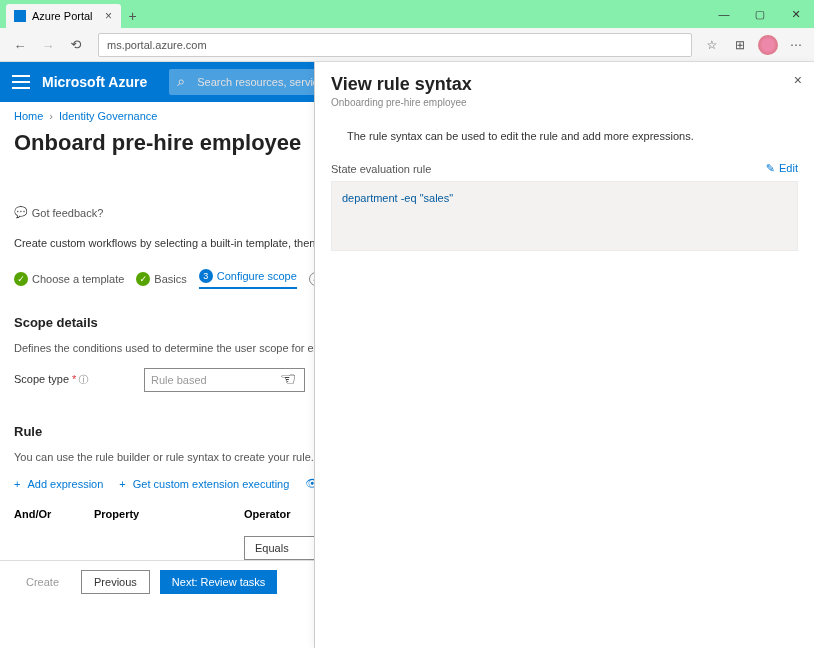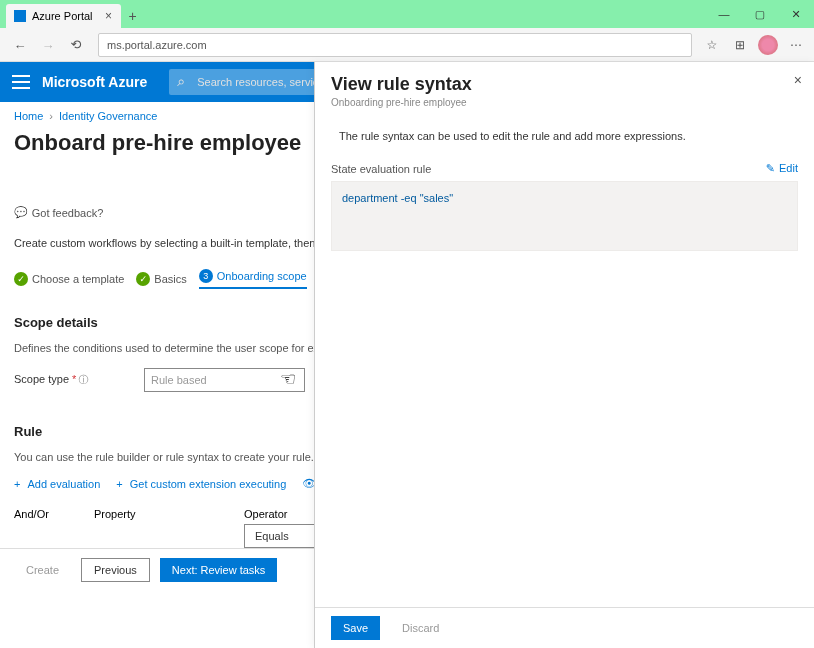--- a/index.html
+++ b/index.html
@@ -64,37 +64,37 @@
 .field-label { width: 130px; color: #333; }
 .req { color: #d13438; }
 .info-ico { color:#888; margin-left:2px; font-size:10px;}
 .text-input { height: 24px; border: 1px solid #888; padding: 0 6px; font-size: 11px; color:#555; width: 161px; }
 
 .rule-actions { display: flex; gap: 16px; font-size: 11px; margin-bottom: 18px; }
 .link-btn { color: #0078d4; background: none; border: none; font-size: 11px; display:inline-flex; align-items:center; gap:4px;}
 .learn { color:#0078d4; }
 
 .rule-grid { display: flex; gap: 10px; font-size: 11px; }
-.rule-col .col-h { font-weight: 400; margin-bottom: 4px; }
+.rule-col .col-h { font-weight: 700; margin-bottom: 16px; }
 .select { height: 24px; border: 1px solid #888; padding: 0 6px; font-size: 11px; background:#fff; color:#333; width: 130px; }
 
 
 .footer { position: absolute; bottom: 0; left: 0; right: 0; height: 42px; border-top: 1px solid #ddd; display: flex; align-items: center; padding: 0 14px; gap: 10px; background:#fff; }
 .btn { height: 24px; padding: 0 12px; font-size: 11px; border: 1px solid #888; background: #fff; color: #333; }
 .btn.primary { background: #0078d4; color: #fff; border: none; }
 .btn.ghost { color: #999; border: none; background: none; }
 
 
 .panel { position: absolute; top: 62px; right: 0; bottom: 0; width: 500px; background: #fff; border-left: 1px solid #ccc; display: flex; flex-direction: column; box-shadow: -2px 0 8px rgba(0,0,0,.05); }
 .panel-head { padding: 12px 16px 10px; }
 .panel-title { font-size: 18px; font-weight: 600; color: #222; }
 .panel-sub { font-size: 10px; color: #888; margin-top: 2px; }
 .panel-close { position: absolute; top: 10px; right: 12px; color:#555; font-size:14px; background:none; border:none; }
 .panel-body { padding: 0 16px; flex: 1; overflow: auto; }
-.panel-desc { font-size: 11px; color: #333; margin: 12px 8px 20px; }
+.panel-desc { font-size: 11px; color: #333; margin: 12px 16px 20px; }
 .eval-head { display: flex; justify-content: space-between; align-items: center; font-size: 11px; color: #555; margin-bottom: 6px;}
 .edit-link { color: #0078d4; display:inline-flex; gap:4px; align-items:flex-start; font-size:11px; background:none; border:none;}
 .edit-link::before { content:"✎"; }
 .rule-box { background: #f3f2f1; border: 1px solid #edebe9; padding: 10px; font-size: 11px; color: #005a9e; min-height: 70px; }
 .panel-footer { border-top: 1px solid #ddd; padding: 8px 16px; display: flex; gap: 10px; }
 
 
 .cursor { position: absolute; width: 18px; height: 22px; pointer-events: none; font-size:18px; color:#000;}
 
 
@@ -178,40 +178,40 @@
     <div class="step done">
         <span class="circ"></span>
         <span>Choose a template</span>
       </div>
     <div class="step done">
         <span class="circ"></span>
         <span>Basics</span>
       </div>
     <div class="step active">
         <span class="circ">3</span>
-        <span>Onboarding scope</span>
+        <span>Configure scope</span>
       </div>
     <div class="step">
         <span class="circ">4</span>
         <span>Review tasks</span>
       </div>
   </div>
 
   <div class="section-h">Scope details</div>
   <div class="section-desc">Defines the conditions used to determine the user scope for executing a workflow.</div>
   <div class="field-row">
     <div class="field-label"><span>Scope type</span> <span class="req">*</span><span class="info-ico">ⓘ</span></div>
     <input class="text-input" readonly="" style="color: rgb(153, 153, 153); background: rgb(255, 255, 255);" value="Rule based">
   </div>
 
   <div class="section-h">Rule</div>
   <div class="section-desc"><span>You can use the rule builder or rule syntax to create your rule. </span><a class="learn">Learn more</a></div>
 
   <div class="rule-actions">
-    <button class="link-btn">+&nbsp;<span>Add evaluation</span></button>
+    <button class="link-btn">+&nbsp;<span>Add expression</span></button>
     <button class="link-btn">+&nbsp;<span>Get custom extension executing</span></button>
     <button class="link-btn">👁&nbsp;<span>View rule syntax</span></button>
   </div>
 
   <div class="rule-grid">
     <div class="rule-col" style="width:70px">
       <div class="col-h">And/Or</div>
     </div>
     <div class="rule-col" style="width:140px">
       <div class="col-h">Property</div>
@@ -238,20 +238,16 @@
   <div class="panel-body">
     <div class="panel-desc">The rule syntax can be used to edit the rule and add more expressions.</div>
     <div class="eval-head">
       <span>State evaluation rule</span>
       <button class="edit-link">
           <span>Edit</span>
         </button>
     </div>
     <div class="rule-box">department -eq "sales"</div>
   </div>
-  <div class="panel-footer">
-    <button class="btn primary">Save</button>
-    <button class="btn ghost">Discard</button>
-  </div>
 </div>
 
 <div class="cursor" style="left:280px; top:368px;">☜</div>
 <div class="cursor" style="left:335px; top:624px;">☜</div>
 
 </body></html>

